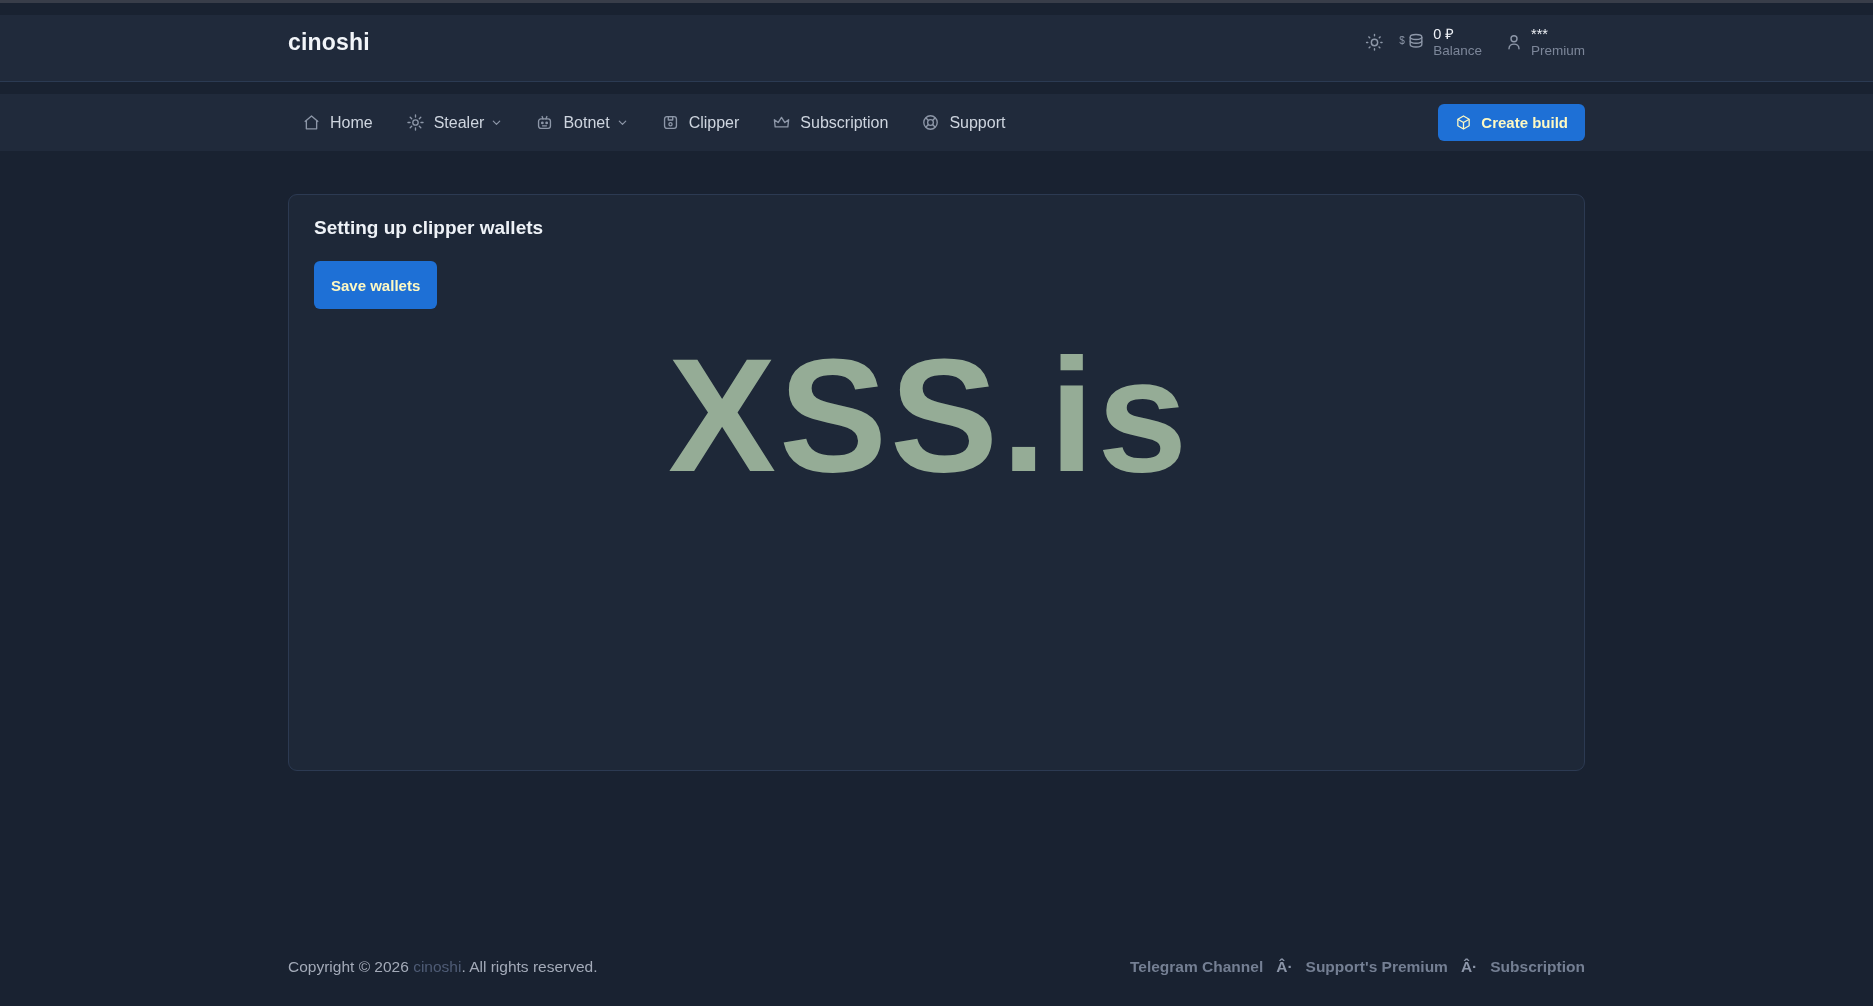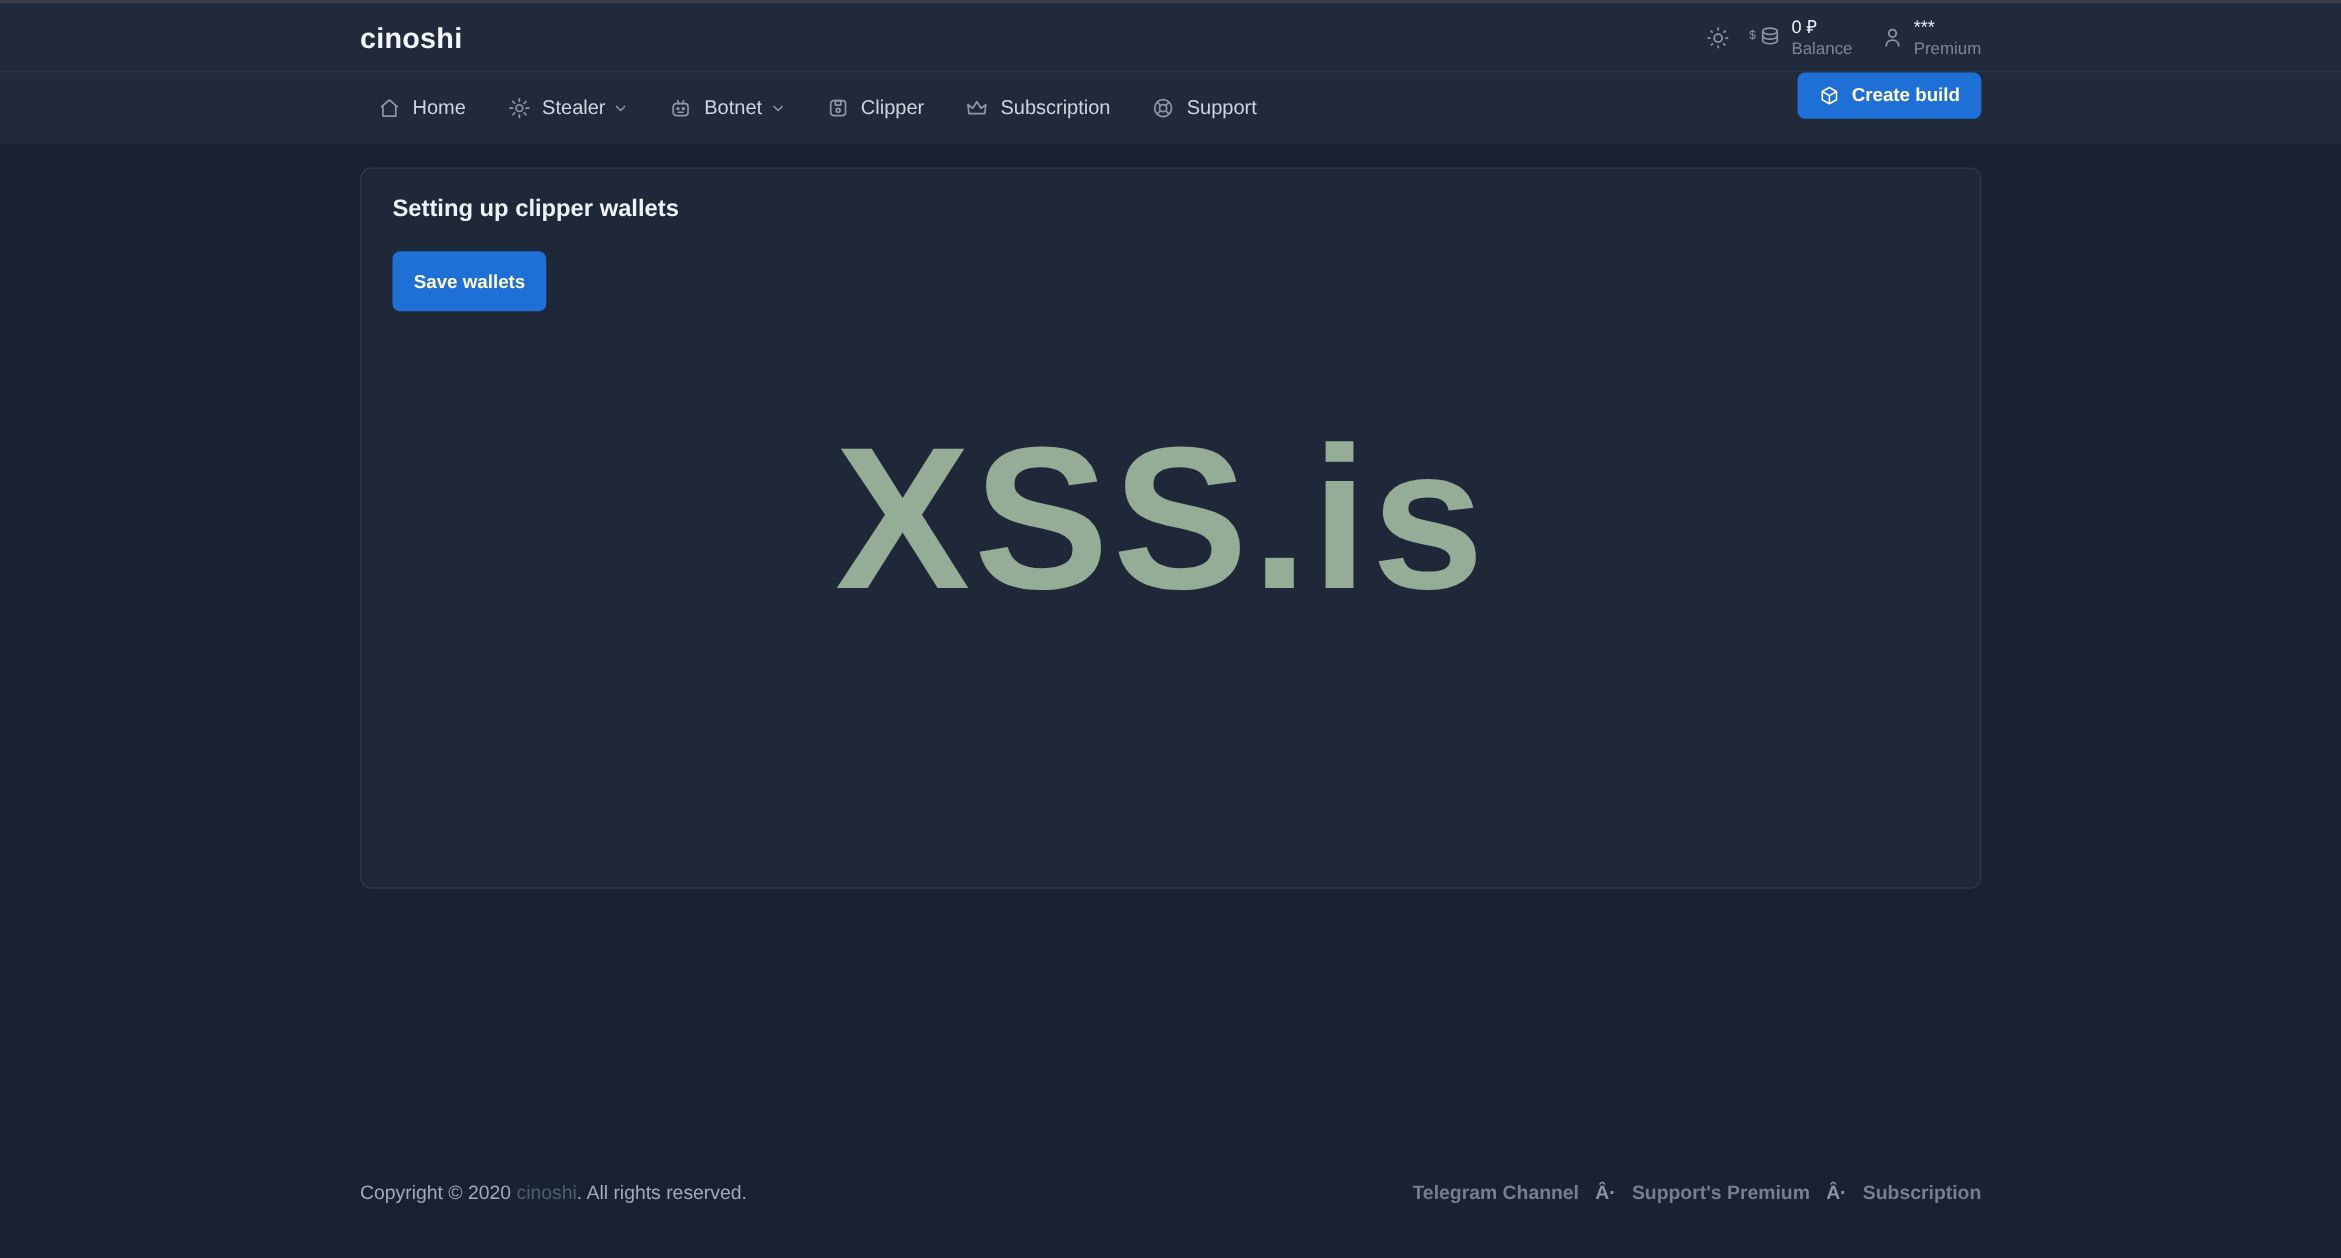--- a/index.html
+++ b/index.html
@@ -5,38 +5,38 @@
   * { box-sizing: border-box; margin: 0; padding: 0; }
   html,body { width:1873px; height:1006px; }
   body {
     position: relative;
     background:#192231;
     font-family:"Liberation Sans", sans-serif;
     overflow:hidden;
     color:#e9edf3;
   }
   .top-strip { height:3px; background:#383d49; }
-  .container { width:1297px; margin:0 auto; }
+  .container { width:1297px; margin:12px auto; }
 
   
   .header { background:#202a3b; border-bottom:1px solid #2b3a52; }
   .header-inner { height:54px; display:flex; align-items:center; justify-content:space-between; }
   .logo { font-size:23px; font-weight:700; color:#f2f5f9; letter-spacing:.2px; cursor:pointer; }
   .header-right { display:flex; align-items:center; gap:22px; }
   .icon-btn { display:flex; align-items:center; color:#8d97a8; cursor:pointer; }
   .stat { display:flex; align-items:center; gap:7px; cursor:pointer; }
   .stat-icon { position:relative; display:flex; align-items:center; color:#8d97a8; }
   .coin-dollar { position:absolute; left:-7px; top:4px; font-size:10px; color:#8d97a8; }
   .stat-text { display:flex; flex-direction:column; line-height:1.15; }
   .stat-value { font-size:14.5px; color:#eef1f6; font-weight:500; }
   .stat-label { font-size:13.5px; color:#7c8699; }
 
   
   .nav { background:#202a3b; }
-  .nav-inner { height:57px; display:flex; justify-content:space-between; }
+  .nav-inner { height:57px; display:flex; align-items:center; justify-content:space-between; }
   .nav-items { display:flex; align-items:center; gap:33px; padding-left:14px; }
   .nav-item { display:flex; align-items:center; gap:9px; cursor:pointer; }
   .nav-item .nicon { display:flex; align-items:center; color:#8d97a8; }
   .nav-item .nlabel { font-size:16px; font-weight:500; color:#ced5df; }
   .nav-item .chev { display:flex; align-items:center; color:#8d97a8; margin-left:-2px; }
   .btn-primary {
     display:flex; align-items:center; gap:9px;
     background:#1e70d6; color:#fef9c3; border:none; border-radius:6px;
     font-family:"Liberation Sans",sans-serif;
     font-size:15px; font-weight:600; padding:0 17px; height:37px; cursor:pointer;
@@ -218,21 +218,21 @@
       </button>
     </section>
   </div>
 </main>
 
 <div class="watermark">XSS.is</div>
 
 <footer class="footer">
   <div class="container footer-inner">
     <div class="copyright">
-      <span>Copyright © 2020 </span><span class="brand-link">cinoshi</span><span>. All rights reserved.</span>
+      <span>Copyright © 2026 </span><span class="brand-link">cinoshi</span><span>. All rights reserved.</span>
     </div>
     <div class="footer-links">
       <span class="footer-link">Telegram Channel</span>
       <span class="footer-sep">Â·</span>
       <span class="footer-link">Support's Premium</span>
       <span class="footer-sep">Â·</span>
       <span class="footer-link">Subscription</span>
     </div>
   </div>
 </footer>

